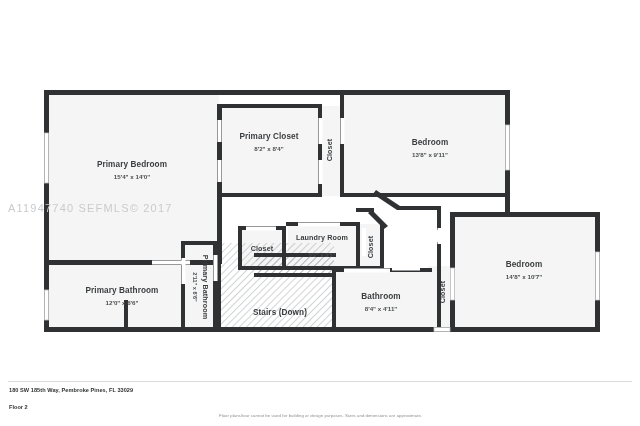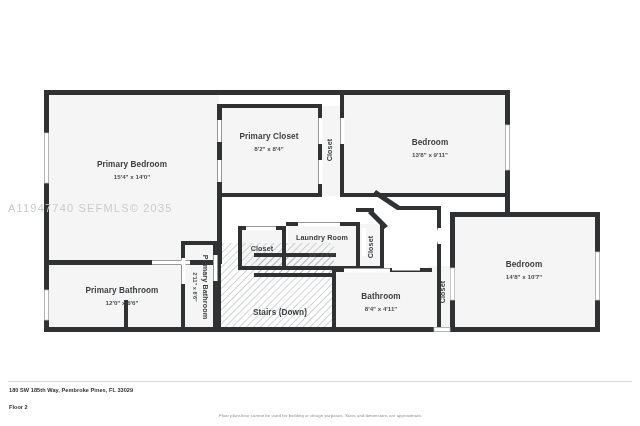--- a/index.html
+++ b/index.html
@@ -214,21 +214,21 @@
 
       <text class="room-label room-name" x="280" y="313">Stairs (Down)</text>
 
       <text class="room-label room-name" x="381" y="297">Bathroom</text>
       <text class="room-label room-dim" x="381" y="309">8'4" x 4'11"</text>
 
       <text class="room-label room-name small" x="443" y="292" transform="rotate(-90 443 292)">Closet</text>
     </g>
   </svg>
 
-  <div class="watermark">A11947740  SEFMLS© 2035</div>
+  <div class="watermark">A11947740  SEFMLS© 2017</div>
 
   <div class="footer-rule"></div>
 
   <div class="footer-address">180 SW 185th Way, Pembroke Pines, FL 33029</div>
 
   <div class="footer-floor">Floor 2</div>
 
   <div class="footer-disclaimer">Floor plans/tour cannot be used for building or design purposes. Sizes and dimensions are approximate.</div>
 </div>
 

